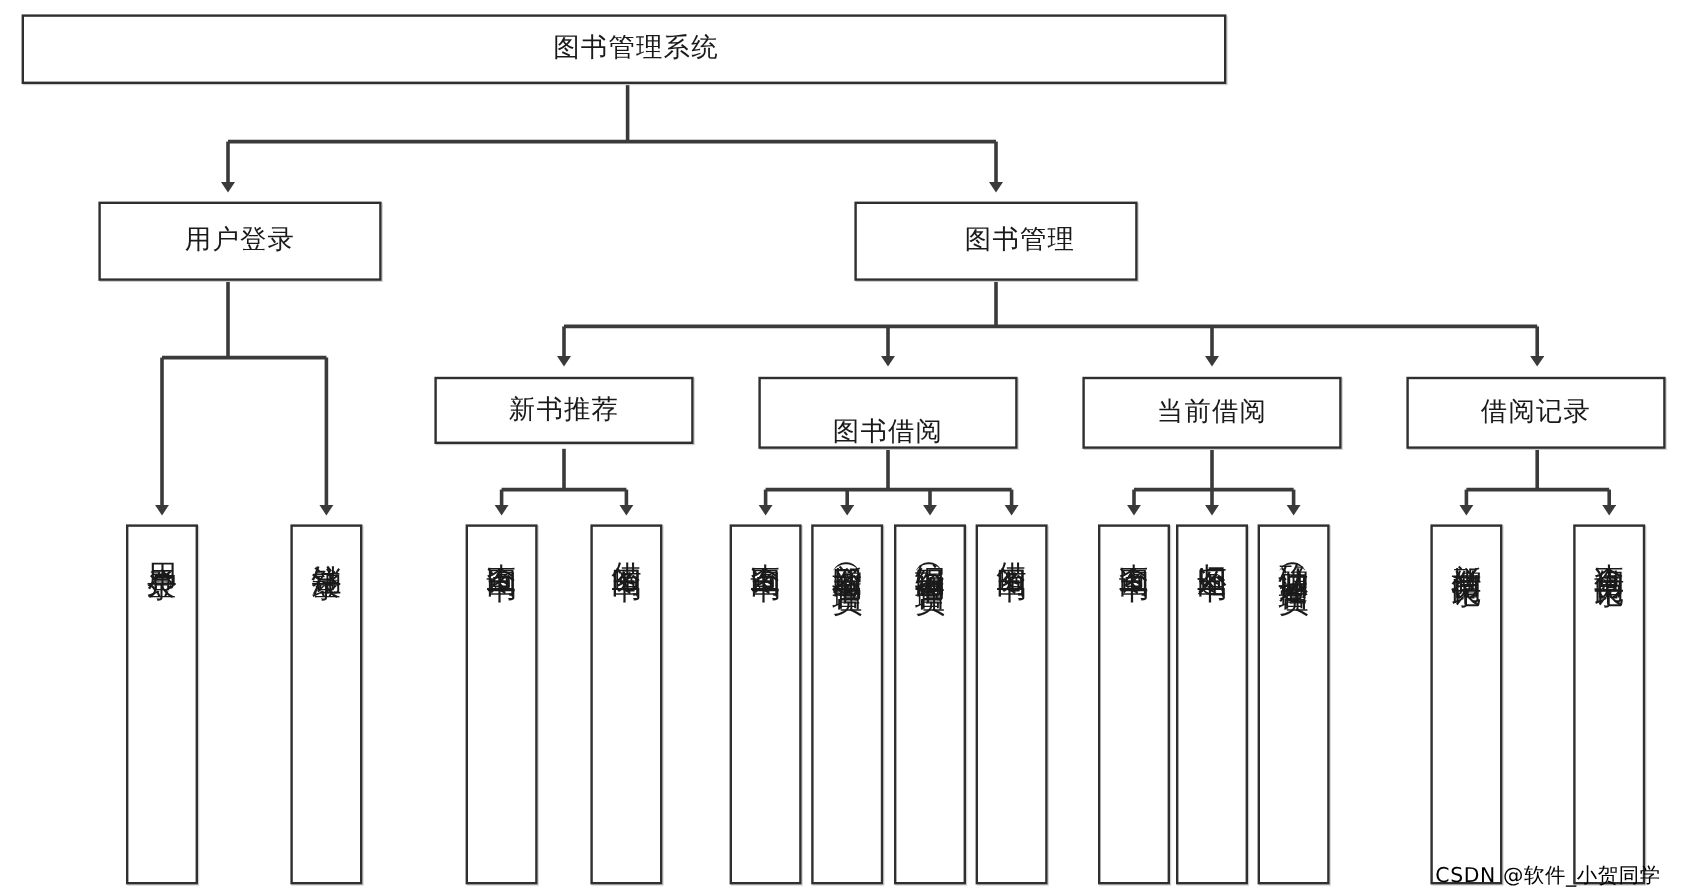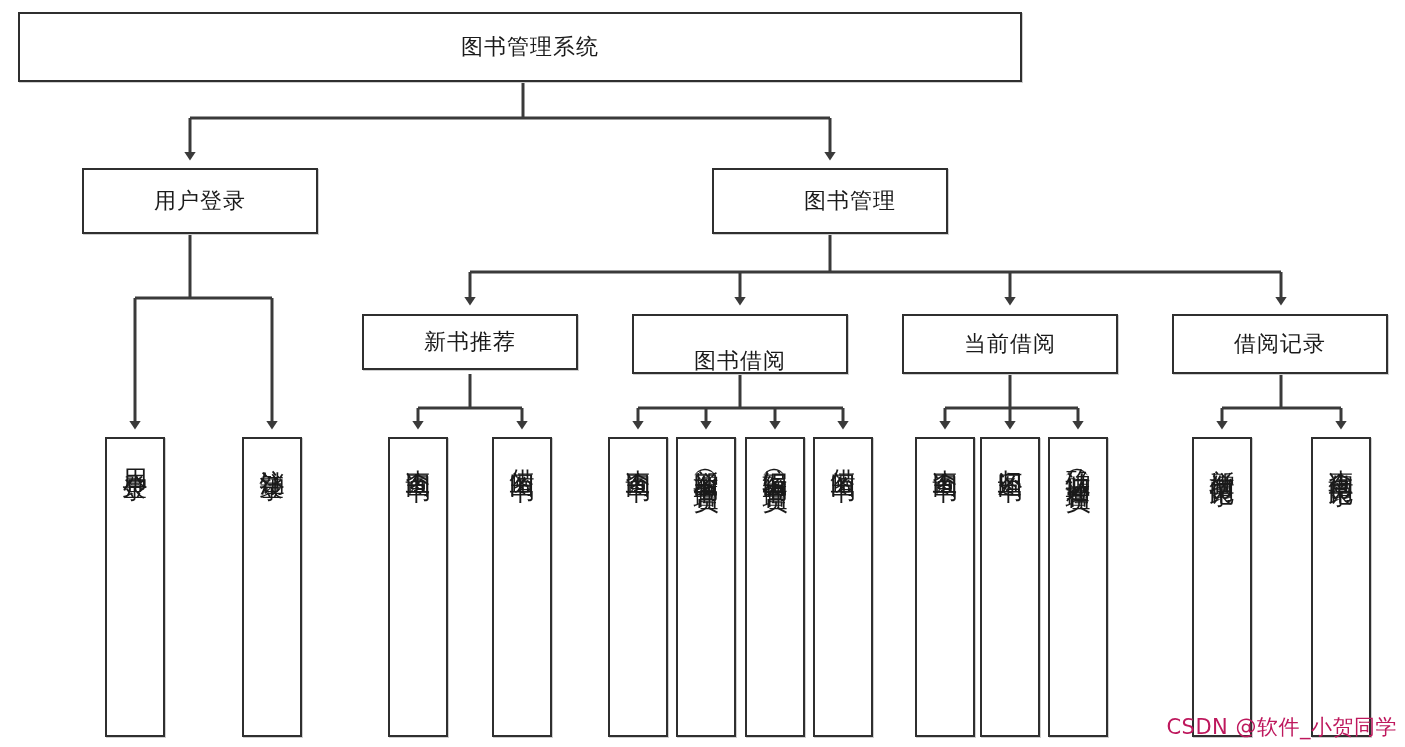--- a/index.html
+++ b/index.html
@@ -54,24 +54,24 @@
   .node.vertical .label {
     writing-mode: vertical-rl;
     text-orientation: upright;
     font-size: 25px;
     letter-spacing: 3px;
     line-height: 1;
     white-space: nowrap;
   }
   .watermark {
     position: absolute;
-    right: 8px;
+    right: 21px;
     bottom: 6px;
-    font-size: 21px;
-    color: #be185d;
+    font-size: 17px;
+    color: #000000;
     letter-spacing: 0.5px;
     white-space: nowrap;
     user-select: none;
   }
 </style>
 </head>
 <body>
 
 <div id="diagram-root">
 
@@ -119,21 +119,21 @@
       <path d="M1010,408 L1010,422" marker-end="url(#arrow)"></path>
       <path d="M1078,408 L1078,422" marker-end="url(#arrow)"></path>
 
       <path d="M1281,374 L1281,408"></path>
       <path d="M1222,408 L1341,408"></path>
       <path d="M1222,408 L1222,422" marker-end="url(#arrow)"></path>
       <path d="M1341,408 L1341,422" marker-end="url(#arrow)"></path>
     </g>
   </svg>
 
-  <div class="node horizontal" style="left:18px; top:12px; width:1004px; height:70px;padding-left:20px;">
+  <div class="node horizontal" style="left:18px; top:12px; width:1004px; height:58px;padding-left:20px;">
     <span class="label">图书管理系统</span>
   </div>
 
   <div class="node horizontal" style="left:82px; top:168px; width:236px; height:66px;">
     <span class="label">用户登录</span>
   </div>
   <div class="node horizontal" style="left:712px; top:168px; width:236px; height:66px;padding-left:40px;">
     <span class="label">图书管理</span>
   </div>
 

